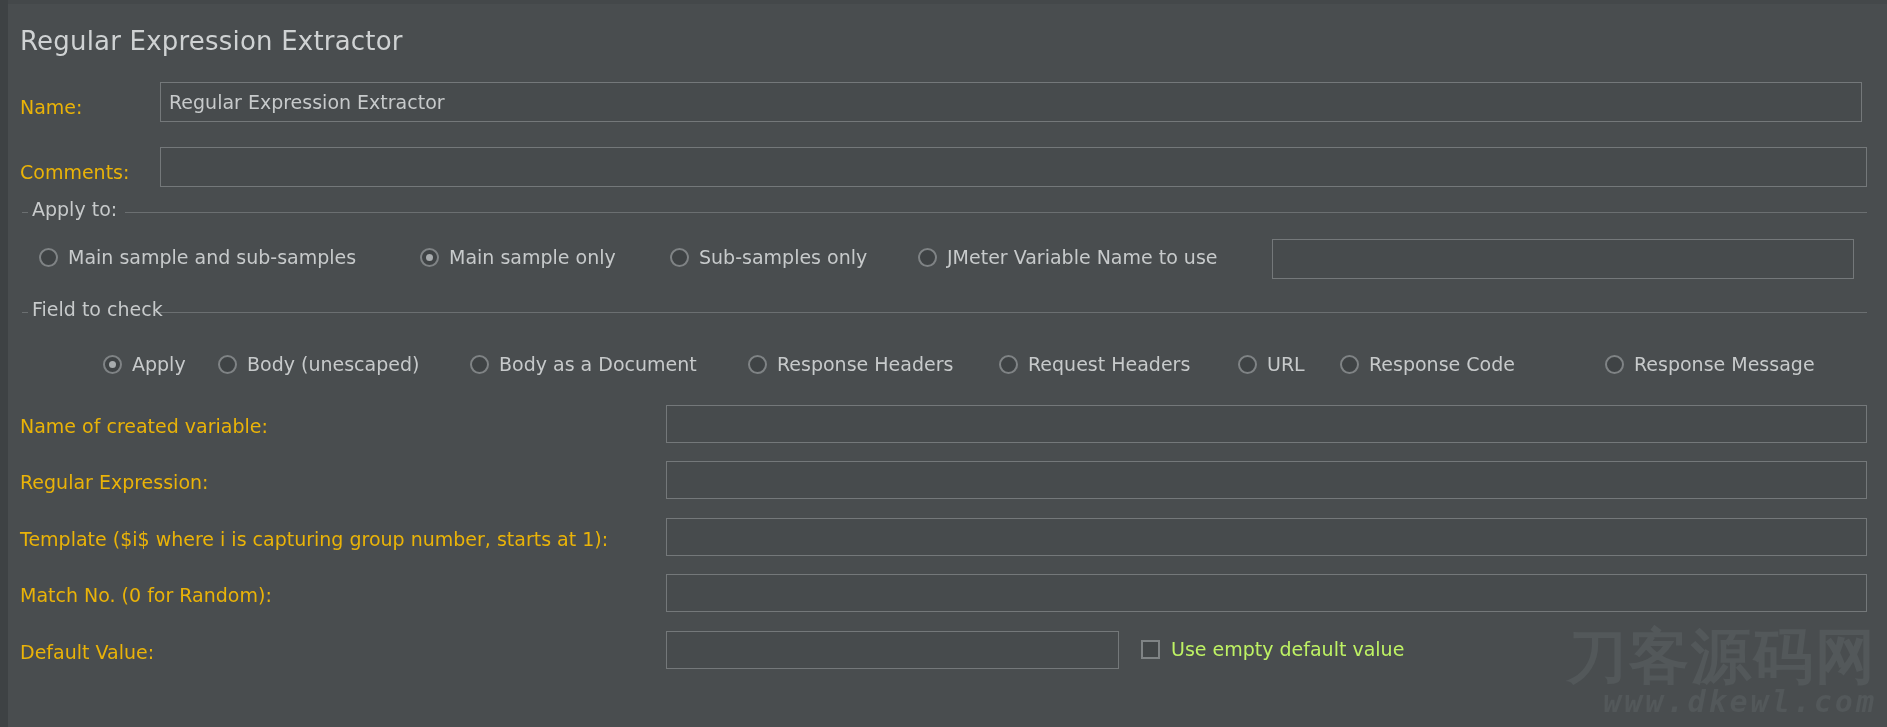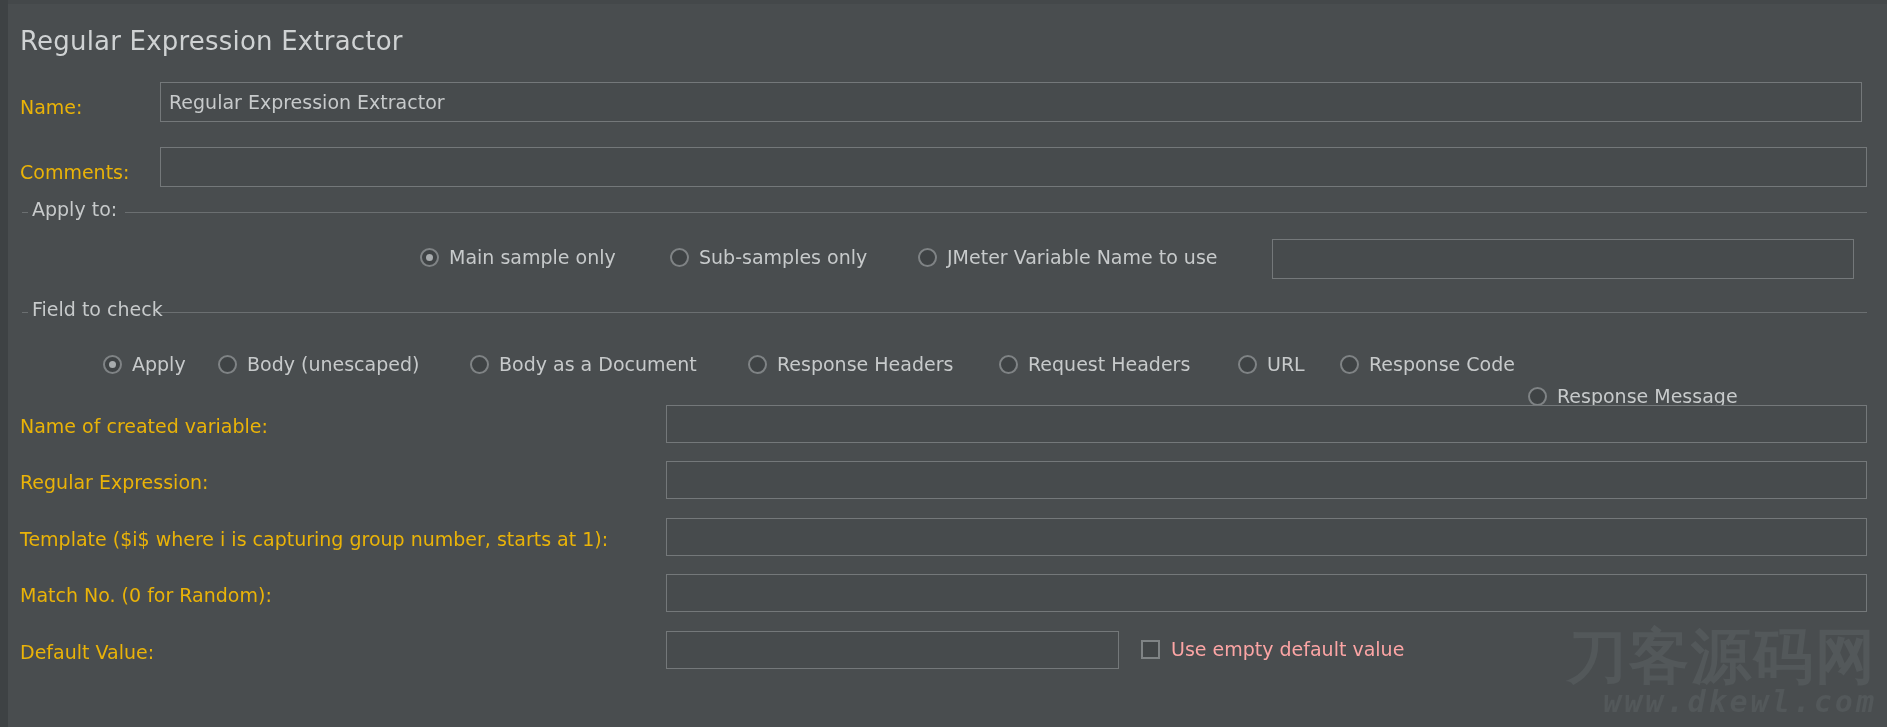--- a/index.html
+++ b/index.html
@@ -145,21 +145,21 @@
     width: 19px;
     height: 19px;
     box-sizing: border-box;
     border: 2px solid #7f8385;
     background: #424648;
     flex: 0 0 auto;
   }
   .checkbox .clabel {
     margin-left: 11px;
     font-size: 19px;
-    color: #fca5a5;
+    color: #bef264;
     line-height: 1;
   }
 
   
   .watermark {
     position: absolute;
     right: 6px;
     bottom: 2px;
     width: 440px;
     height: 100px;
@@ -212,20 +212,24 @@
   <div class="textfield" style="left:160px; top:147px; width:1707px; height:40px;">
     <span class="value"></span>
   </div>
 
   <div class="group" style="left:22px; top:212px; width:1845px; height:78px;">
     <div class="gline-top-left" style="left:0; width:6px;"></div>
     <div class="gline-top-right" style="right:0; width:1742px;"></div>
     <div class="gtitle" style="left:10px;">Apply to:</div>
   </div>
 
+  <div class="radio" style="left:39px; top:248px;">
+    <span class="dot"></span>
+    <span class="rlabel">Main sample and sub-samples</span>
+  </div>
 
   <div class="radio selected" style="left:420px; top:248px;">
     <span class="dot"></span>
     <span class="rlabel">Main sample only</span>
   </div>
 
   <div class="radio" style="left:670px; top:248px;">
     <span class="dot"></span>
     <span class="rlabel">Sub-samples only</span>
   </div>
@@ -273,21 +277,21 @@
   <div class="radio" style="left:1238px; top:355px;align-items:center;">
     <span class="dot"></span>
     <span class="rlabel">URL</span>
   </div>
 
   <div class="radio" style="left:1340px; top:355px;">
     <span class="dot"></span>
     <span class="rlabel">Response Code</span>
   </div>
 
-  <div class="radio" style="left:1528px; top:355px;margin-top:32px;">
+  <div class="radio" style="left:1605px; top:355px;">
     <span class="dot"></span>
     <span class="rlabel">Response Message</span>
   </div>
 
   <div class="label" style="left:20px; top:417px;">Name of created variable:</div>
   <div class="textfield" style="left:666px; top:405px; width:1201px; height:38px;">
     <span class="value"></span>
   </div>
 
   <div class="label" style="left:20px; top:473px;">Regular Expression:</div>

